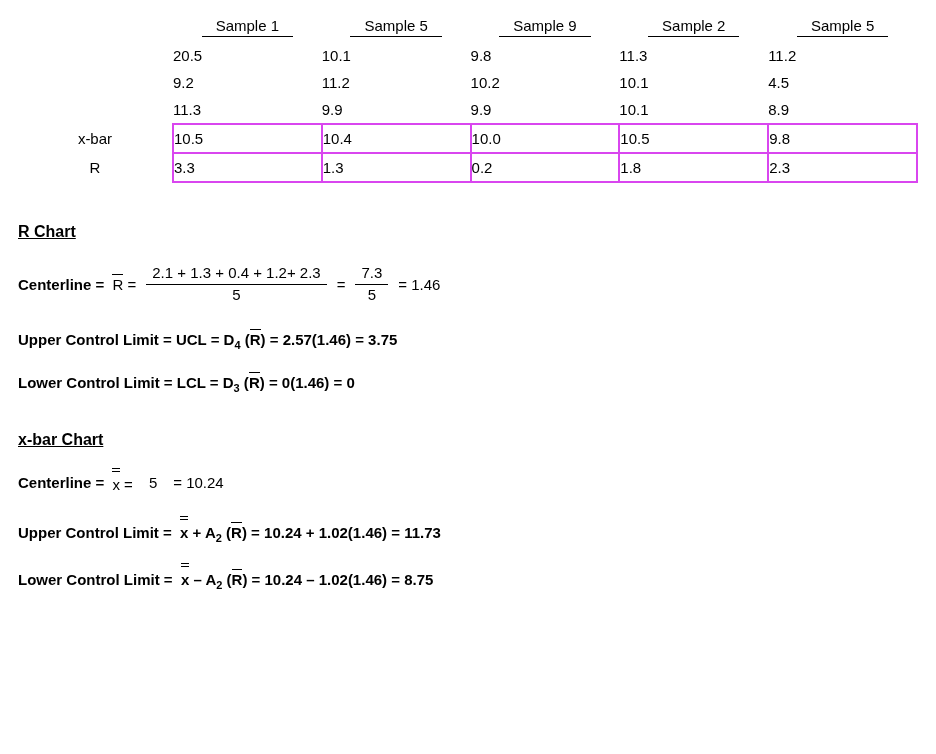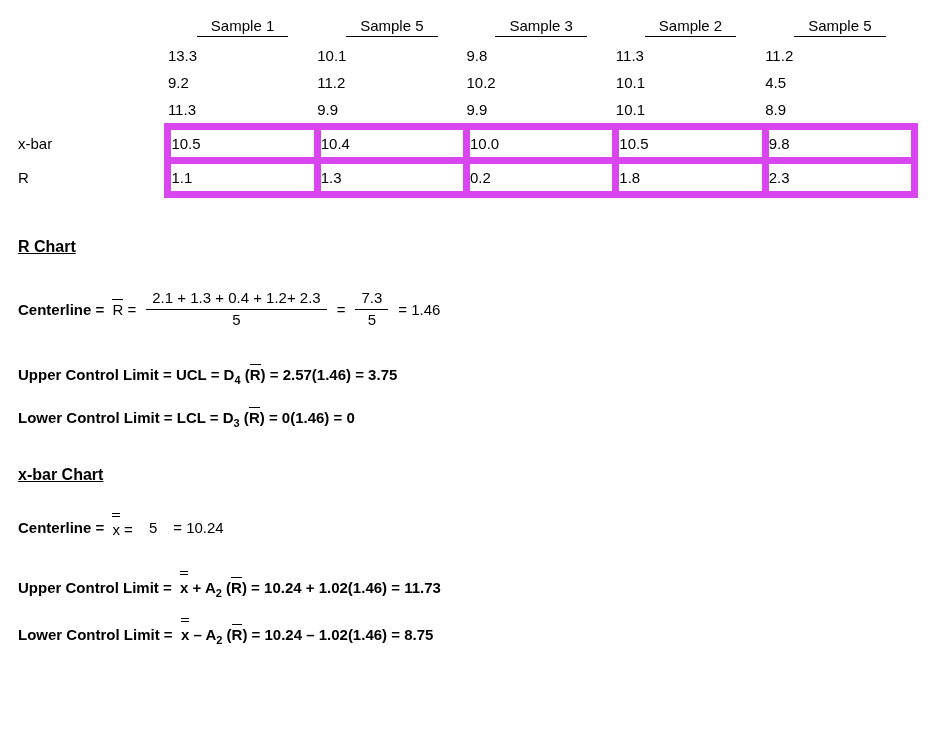--- a/index.html
+++ b/index.html
@@ -15,29 +15,29 @@
     border-collapse: collapse;
     margin-bottom: 40px;
   }
   table.data td, table.data th {
     padding: 5px 0;
     width: 150px;
     font-weight: normal;
   }
   table.data td.label {
     width: 160px;
-    text-align: left;
+    text-align: center;
   }
   table.data th span {
     border-bottom: 1px solid #000;
     padding: 0 14px 2px;
     display: inline-block;
   }
   .boxrow td {
-    border: 7px solid #d946ef;
+    border: 2px solid #d946ef;
   }
   .boxrow td.label {
     border: none;
   }
   .section-title {
     font-weight: bold;
     text-decoration: underline;
     margin: 28px 0 22px 0;
     font-size: 16px;
   }
@@ -53,21 +53,21 @@
   }
   .eqline .part {
     white-space: nowrap;
     margin: 0 4px;
   }
   .frac {
     display: inline-flex;
     flex-direction: column;
     align-items: center;
     vertical-align: middle;
-    margin: 12px 6px;
+    margin: 2px 6px;
     line-height: 1.1;
   }
   .frac .num {
     border-bottom: 1px solid #000;
     padding: 0 6px 2px;
   }
   .frac .den {
     padding: 2px 6px 0;
   }
   .rbar {
@@ -111,27 +111,27 @@
 </style>
 </head>
 <body>
 
 <table class="data">
   <tbody>
       <tr>
     <th class="label"></th>
     <th><span>Sample 1</span></th>
     <th><span>Sample 5</span></th>
-    <th><span>Sample 3</span></th>
+    <th><span>Sample 9</span></th>
     <th><span>Sample 2</span></th>
     <th><span>Sample 5</span></th>
   </tr>
   <tr>
     <td class="label"></td>
-    <td>13.3</td>
+    <td>20.5</td>
         <td>10.1</td>
         <td>9.8</td>
         <td>11.3</td>
         <td>11.2</td>
   </tr>
   <tr>
     <td class="label"></td>
     <td>9.2</td>
         <td>11.2</td>
         <td>10.2</td>
@@ -149,21 +149,21 @@
   <tr class="boxrow">
     <td class="label">x-bar</td>
     <td>10.5</td>
         <td>10.4</td>
         <td>10.0</td>
         <td>10.5</td>
         <td>9.8</td>
   </tr>
   <tr class="boxrow">
     <td class="label">R</td>
-    <td>1.1</td>
+    <td>3.3</td>
         <td>1.3</td>
         <td>0.2</td>
         <td>1.8</td>
         <td>2.3</td>
   </tr>
 </tbody>
   </table>
 
 <div class="section-title">R Chart</div>
 

